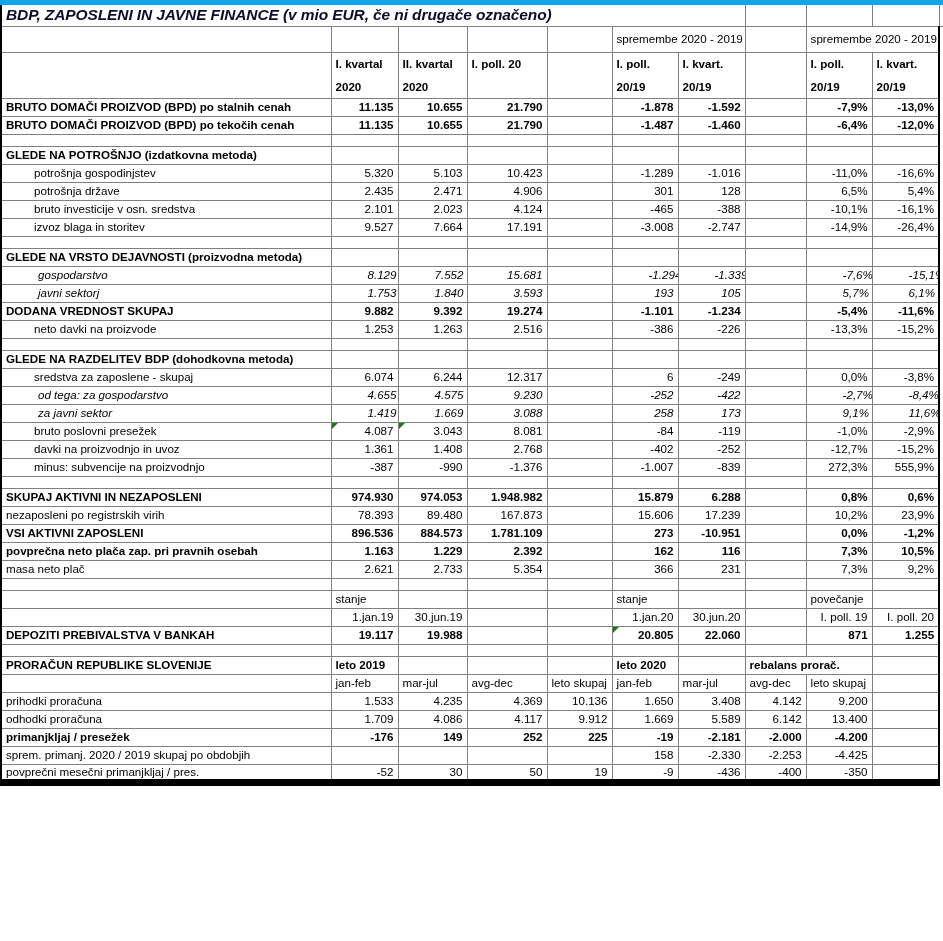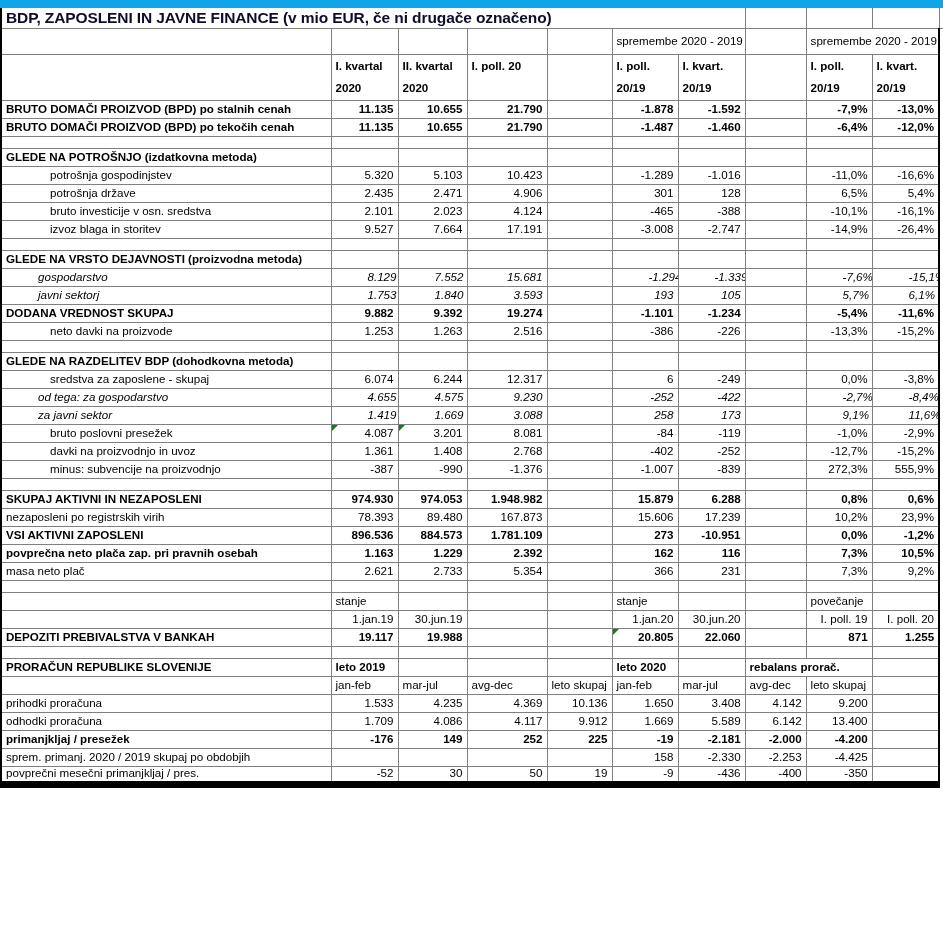--- a/index.html
+++ b/index.html
@@ -35,27 +35,27 @@
   col.c8{width:66px;}
   col.c9{width:67px;}
   col.c10{width:71px;}
 
   .lbl{text-align:left;}
   .num{text-align:right;}
   .ctr{text-align:center;}
   .b{font-weight:bold;}
   .i{font-style:italic;padding-left:36px;}
 
-  .ind1{padding-left:48px;margin-left:16px;}
+  .ind1{padding-left:32px;margin-left:16px;}
   .ind2{}
   .ind3{}
   .noB{border-bottom:none;}
   .thickL{border-left:2px solid #000;}
   .thickR{border-right:2px solid #000;}
-  .thickT{border-top:8px solid #0ea5e9;}
+  .thickT{border-top:5px solid #0ea5e9;font-style:italic;}
   .thickB{border-bottom:7px solid #000000;}
 
   
   .titlerow td{
     height:24px;
     font-size:15.5px;
     font-weight:bold;
     color:#0d0d2b;
     letter-spacing:-0.1px;
   }
@@ -365,21 +365,21 @@
           <td></td>
           <td class="num i">258</td>
           <td class="num i">173</td>
           <td></td>
           <td class="num i">9,1%</td>
           <td class="num i thickR">11,6%</td>
         </tr>
         <tr>
           <td class="lbl thickL ind1">bruto poslovni presežek</td>
           <td class="num cmt">4.087</td>
-          <td class="num cmtR">3.201</td>
+          <td class="num cmtR">3.043</td>
           <td class="num">8.081</td>
           <td></td>
           <td class="num">-84</td>
           <td class="num">-119</td>
           <td></td>
           <td class="num">-1,0%</td>
           <td class="num thickR">-2,9%</td>
         </tr>
         <tr>
           <td class="lbl thickL ind1">davki na proizvodnjo in uvoz</td>

